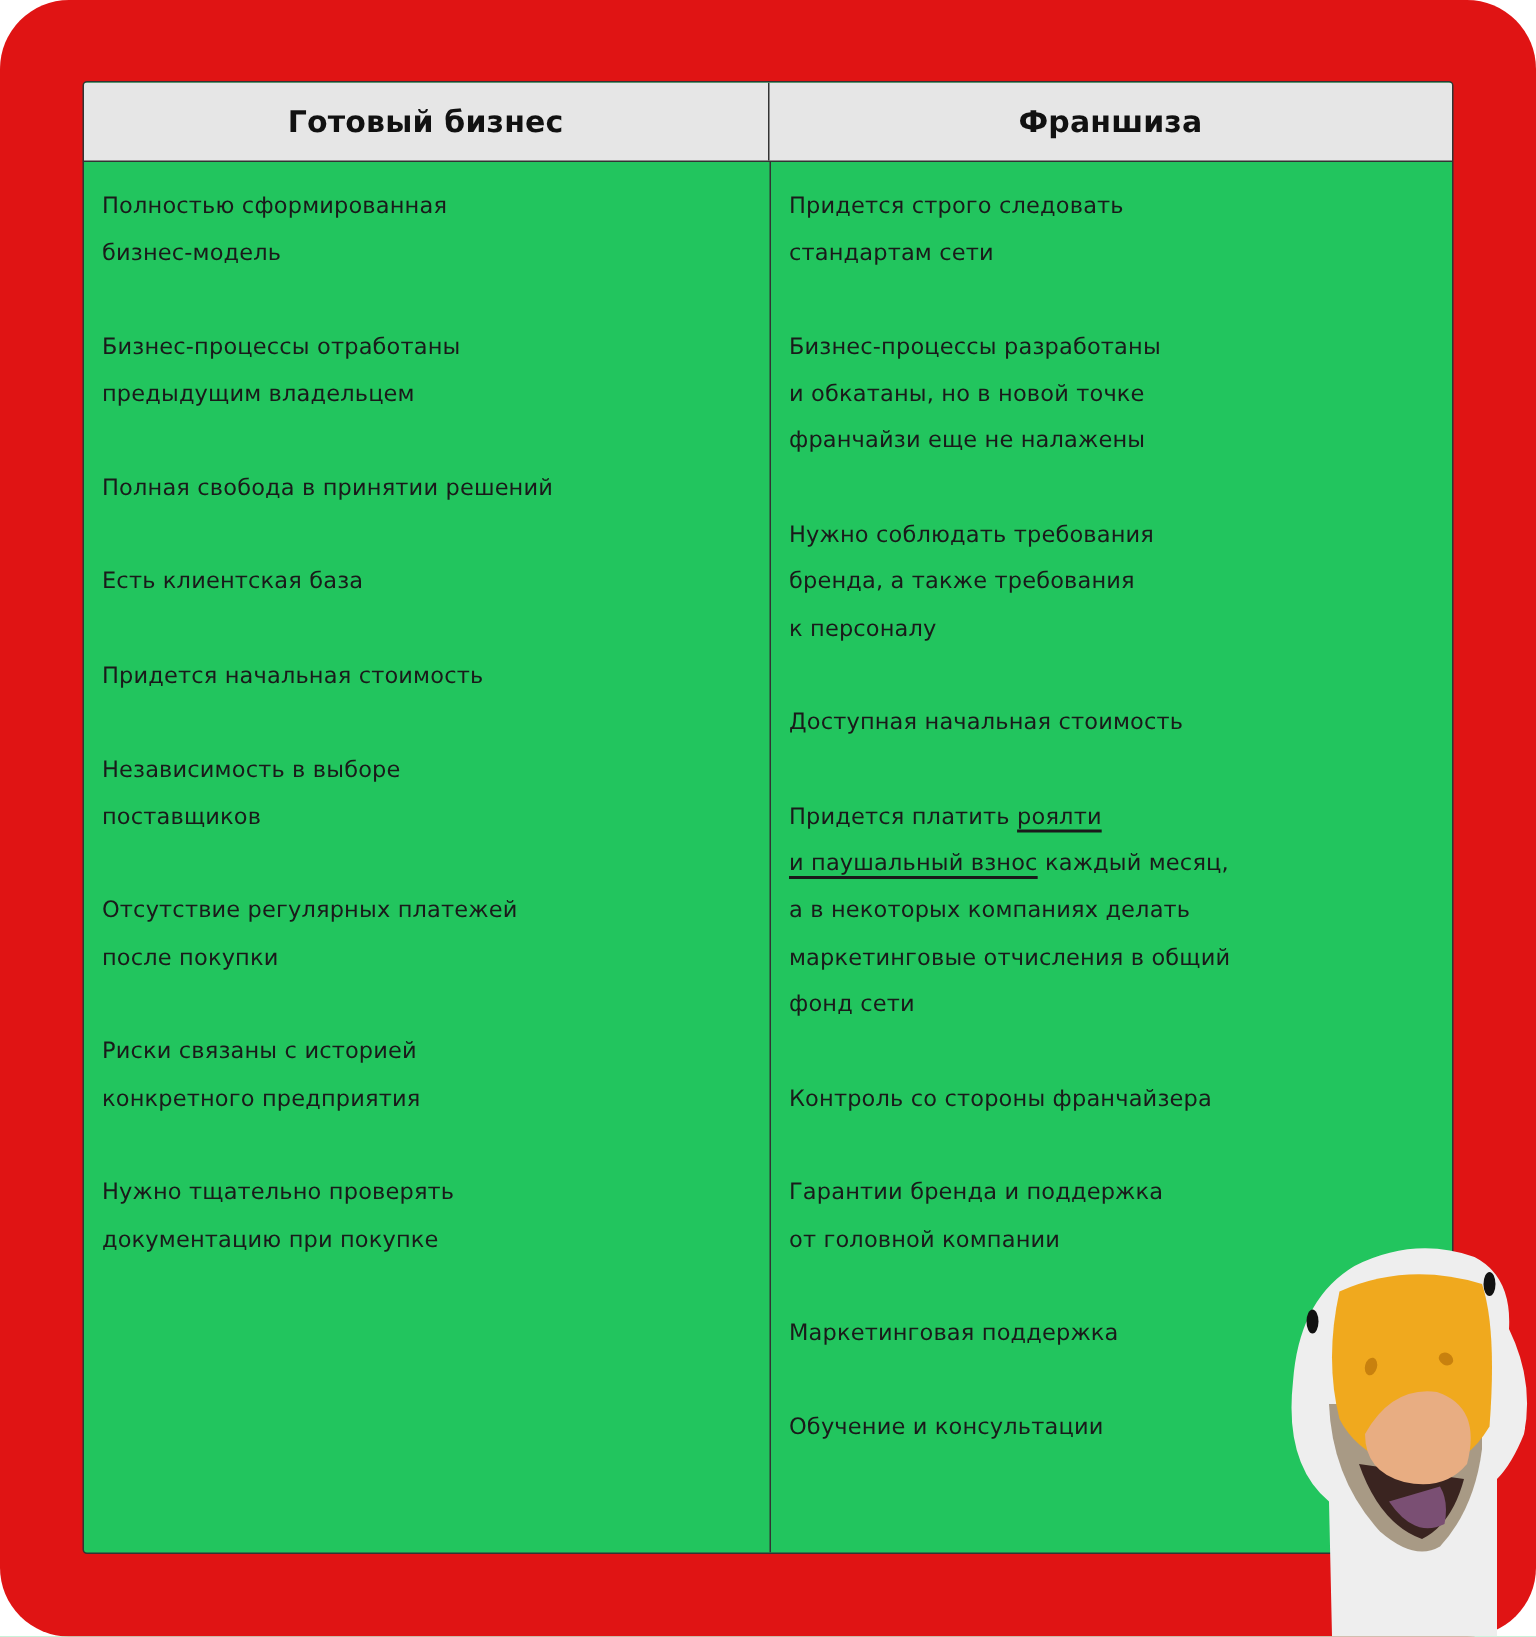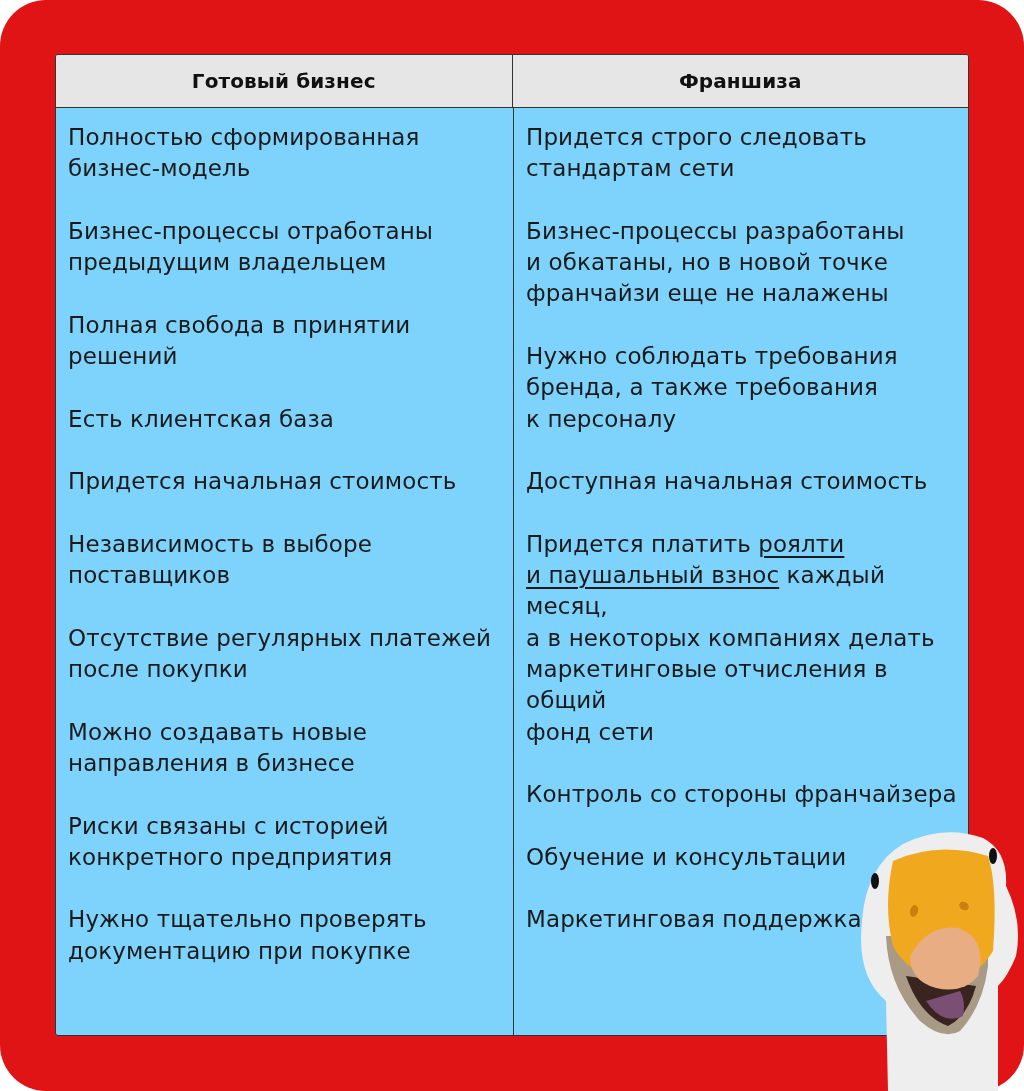--- a/index.html
+++ b/index.html
@@ -4,39 +4,39 @@
   <style>
     * { box-sizing: border-box; margin: 0; padding: 0; }
     html, body { width: 1024px; height: 1091px; background: #ffffff; overflow: hidden; }
     body { position: relative; font-family: "DejaVu Sans", "Liberation Sans", sans-serif; }
     .frame {
       position: absolute; left: 0; top: 0; width: 1024px; height: 1091px;
       background: #e01414; border-radius: 46px;
     }
     .table {
       position: absolute; left: 55px; top: 54px; width: 914px; height: 982px;
-      background: #7dd3fc; border: 1.5px solid #333; border-radius: 3px; overflow: hidden;
+      background: #22c55e; border: 1.5px solid #333; border-radius: 3px; overflow: hidden;
     }
     .thead {
       position: absolute; left: 0; top: 0; right: 0; height: 53px;
       background: #e6e6e6; border-bottom: 1.5px solid #333; display: flex;
     }
     .th {
       flex: 1; display: flex; align-items: center; justify-content: center;
       font-weight: bold; font-size: 20px; color: #111; letter-spacing: 0.1px;
     }
     .th + .th { border-left: 1.5px solid #333; }
     .col {
       position: absolute; top: 53px; bottom: 0; width: 457px;
       padding: 14px 12px 0 12px; color: #1a1a1a;
     }
     .col.left { left: 0; }
     .col.right { left: 457px; border-left: 1.5px solid #333; padding-left: 12px; }
     .cell {
-      font-size: 23px; line-height: 31.3px; margin-bottom: 31.3px; letter-spacing: 0.1px;
+      font-size: 15px; line-height: 31.3px; margin-bottom: 31.3px; letter-spacing: 0.1px;
       white-space: pre-line;
     }
     .u { text-decoration: underline; text-underline-offset: 4px; text-decoration-thickness: 1.5px; }
     .goose { position: absolute; left: 848px; top: 826px; width: 176px; height: 265px; }
   </style>
 </head>
 <body>
 
 <div class="frame"></div>
 
@@ -51,22 +51,20 @@
 бизнес-модель</div>
     <div class="cell">Бизнес-процессы отработаны
 предыдущим владельцем</div>
     <div class="cell">Полная свобода в принятии решений</div>
     <div class="cell">Есть клиентская база</div>
     <div class="cell">Придется начальная стоимость</div>
     <div class="cell">Независимость в выборе
 поставщиков</div>
     <div class="cell">Отсутствие регулярных платежей
 после покупки</div>
-    <div class="cell">Можно создавать новые
-направления в бизнесе</div>
     <div class="cell">Риски связаны с историей
 конкретного предприятия</div>
     <div class="cell">Нужно тщательно проверять
 документацию при покупке</div>
   </div>
 
   <div class="col right">
     <div class="cell">Придется строго следовать
 стандартам сети</div>
     <div class="cell">Бизнес-процессы разработаны
@@ -75,22 +73,24 @@
     <div class="cell">Нужно соблюдать требования
 бренда, а также требования
 к персоналу</div>
     <div class="cell">Доступная начальная стоимость</div>
     <div class="cell"><span>Придется платить </span><a class="u">роялти 
 и паушальный взнос</a><span> каждый месяц,
 а в некоторых компаниях делать
 маркетинговые отчисления в общий
 фонд сети</span></div>
     <div class="cell">Контроль со стороны франчайзера</div>
+    <div class="cell">Гарантии бренда и поддержка
+от головной компании</div>
+    <div class="cell">Маркетинговая поддержка</div>
     <div class="cell">Обучение и консультации</div>
-    <div class="cell">Маркетинговая поддержка</div>
   </div>
 </div>
 
 <svg class="goose" viewBox="0 0 176 265" xmlns="http://www.w3.org/2000/svg">
 
   <path d="M40 265 L38 175 Q8 150 14 95 Q18 40 55 18 Q95 -2 135 12 Q160 25 158 60 Q175 95 168 130 Q160 150 150 160 L150 265 Z" fill="#eeeeee"></path>
 
   <ellipse cx="27" cy="55" rx="4" ry="8" fill="#111"></ellipse>
   <ellipse cx="145" cy="30" rx="4" ry="8" fill="#111"></ellipse>
 

